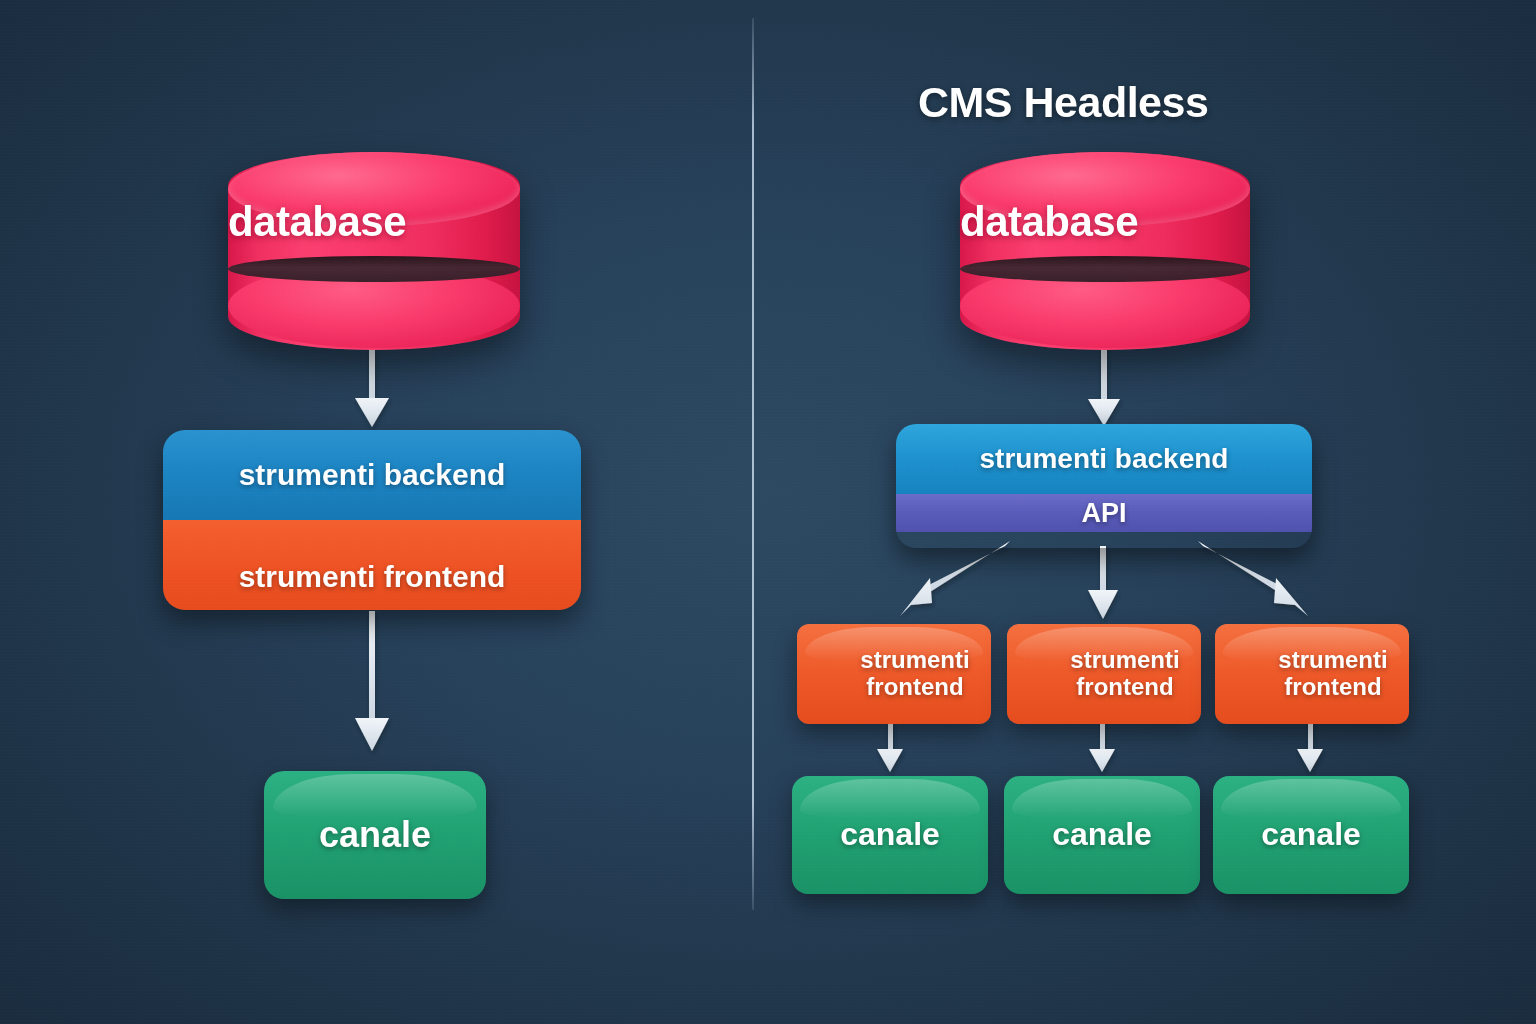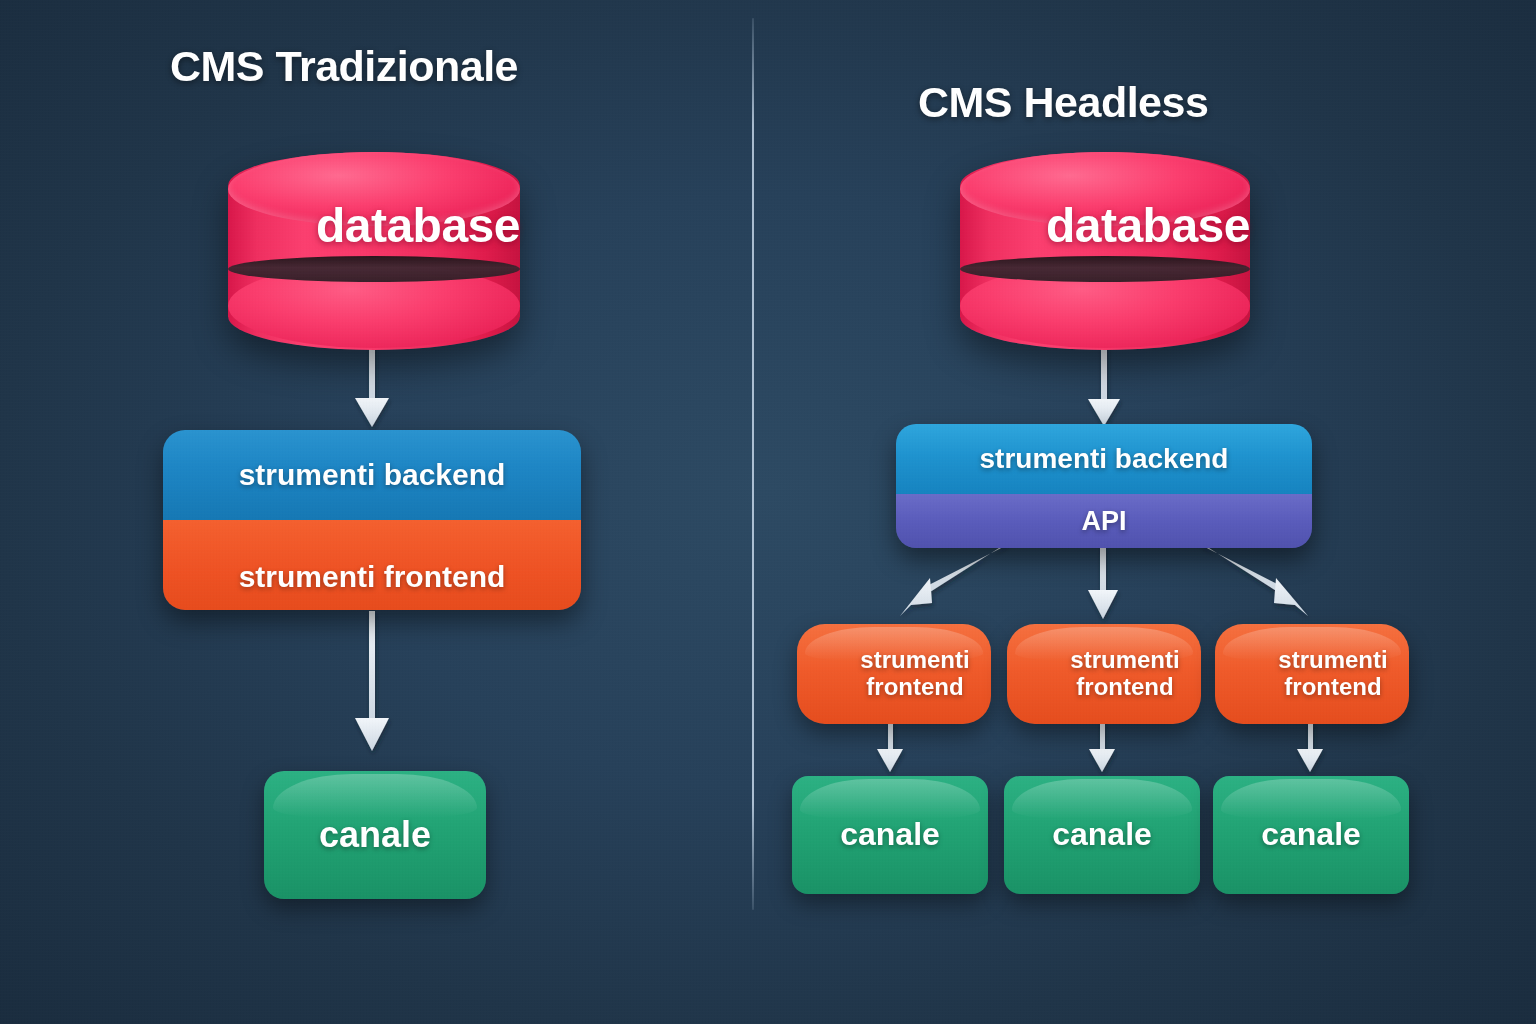--- a/index.html
+++ b/index.html
@@ -87,22 +87,22 @@
   }
   .cyl-lower {
     position: absolute;
     left: 0; right: 0;
     border-radius: 50%;
     background: radial-gradient(ellipse at 42% 30%, #ff5c85 0%, #fa3d6d 40%, #ea2257 80%, #cf1545 100%);
   }
   .cyl-label {
     position: absolute;
     left: 0; right: 0;
-    text-align: right;
-    font-size: 48px;
+    text-align: left;
+    font-size: 42px;
     font-weight: bold;
     color: #fff;
     text-shadow: 0 2px 6px rgba(120,0,35,.55);
     letter-spacing: -0.5px;
     z-index: 5;
   }
 
   
   .node {
     position: absolute;
@@ -158,21 +158,21 @@
   .row-backend {
     font-size: 28px;
     background: linear-gradient(to bottom, #2fa6dd 0%, #1f93cf 45%, #1683c0 100%);
   }
   .row-api {
     font-size: 27px;
     background: linear-gradient(to bottom, #6a6cc8 0%, #5a5cbb 50%, #5052ae 100%);
   }
 
   .frontend-box {
-    border-radius: 28px;
+    border-radius: 12px;
     font-size: 24px;
     background: linear-gradient(to bottom, #f5703f 0%, #ef5a2a 48%, #e54d1e 100%);
     padding-left: 42px;
   }
   .channel-box {
     border-radius: 16px;
     font-size: 32px;
     background: linear-gradient(to bottom, #2cb183 0%, #21a273 48%, #1a9266 100%);
   }
   .channel-box-left {
@@ -258,21 +258,20 @@
       <polygon points="1089,749 1115,749 1102,772" fill="url(#arrGrad)"></polygon>
     </g>
     <g filter="url(#arrShadow)">
       <rect x="1308" y="721" width="5" height="32" fill="url(#arrGrad)"></rect>
       <polygon points="1297,749 1323,749 1310,772" fill="url(#arrGrad)"></polygon>
     </g>
   </svg>
 
   <div class="divider"></div>
 
-  <div class="panel-title" id="title-left">CMS Tradizionale</div>
 
   <div class="cylinder" style="left:228px; top:152px; width:292px; height:198px;">
     <div class="cyl-body"></div>
     <div class="cyl-lower" style="top:112px; height:84px;"></div>
     <div class="cyl-band" style="top:104px; height:26px;"></div>
     <div class="cyl-top" style="height:74px;"></div>
     <div class="cyl-label" style="top:46px;">database</div>
   </div>
 
   <div class="stack" style="left:163px; top:430px; width:418px; height:180px;">
@@ -295,21 +294,21 @@
     <div class="cyl-lower" style="top:112px; height:84px;"></div>
     <div class="cyl-band" style="top:104px; height:26px;"></div>
     <div class="cyl-top" style="height:74px;"></div>
     <div class="cyl-label" style="top:46px;">database</div>
   </div>
 
   <div class="stack2" style="left:896px; top:424px; width:416px; height:124px;">
     <div class="row row-backend" style="height:70px;">
       <span>strumenti backend</span>
     </div>
-    <div class="row row-api" style="height:54px;">
+    <div class="row row-api" style="height:38px;">
       <span>API</span>
     </div>
   </div>
 
   <div class="node frontend-box gloss" style="left:797px; top:624px; width:194px; height:100px;">
     <span>
       <span>strumenti</span><br>
       <span>frontend</span>
     </span>
   </div>

